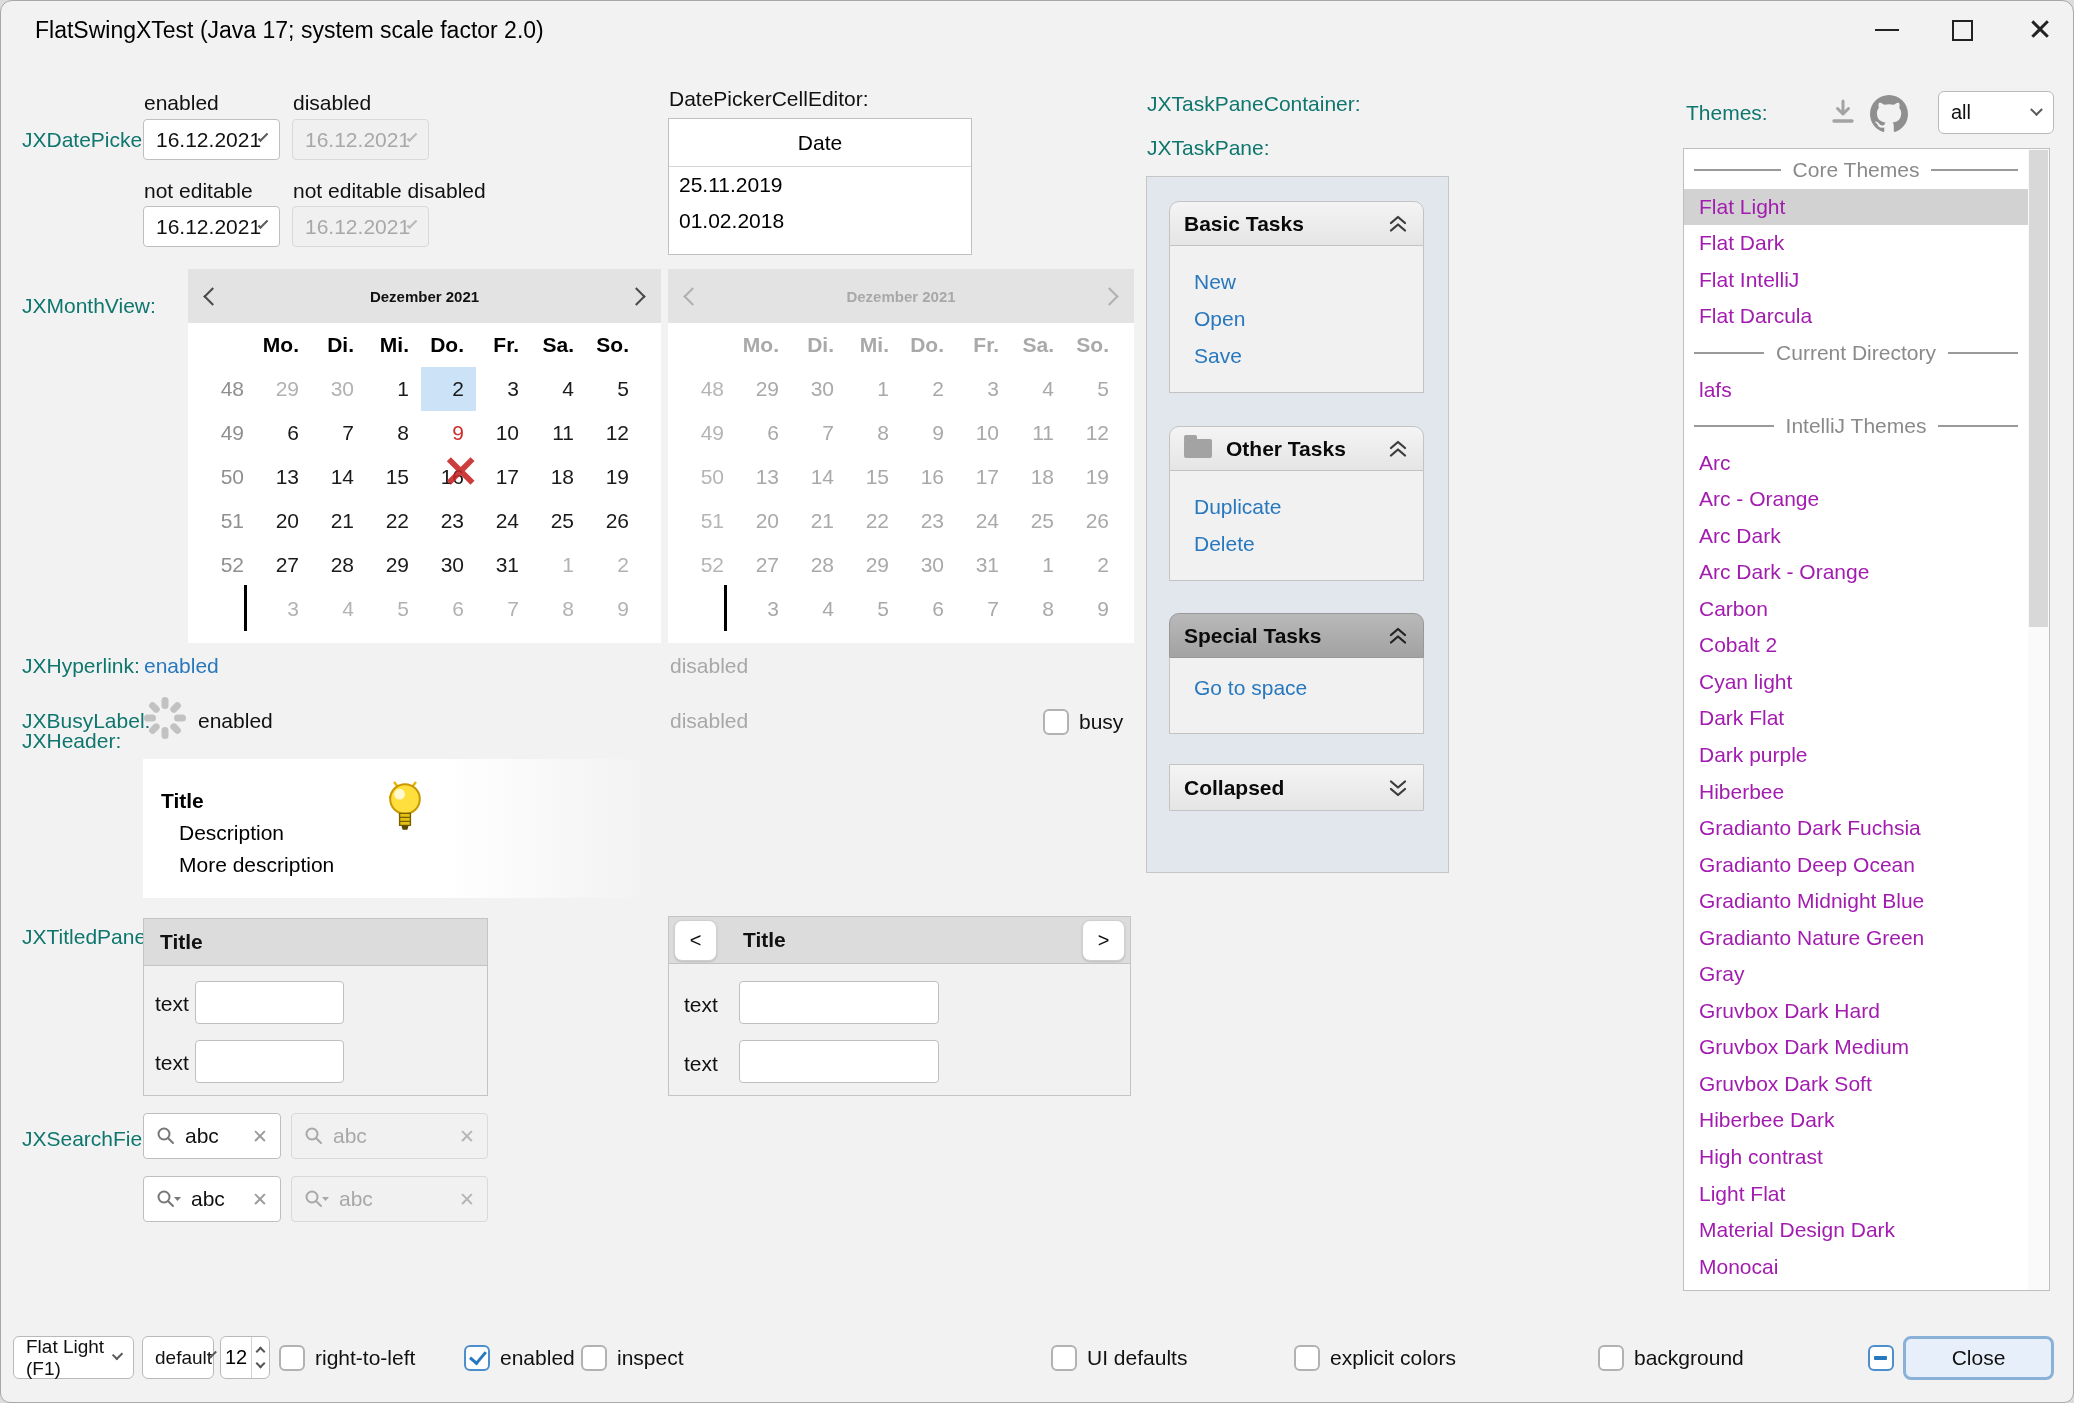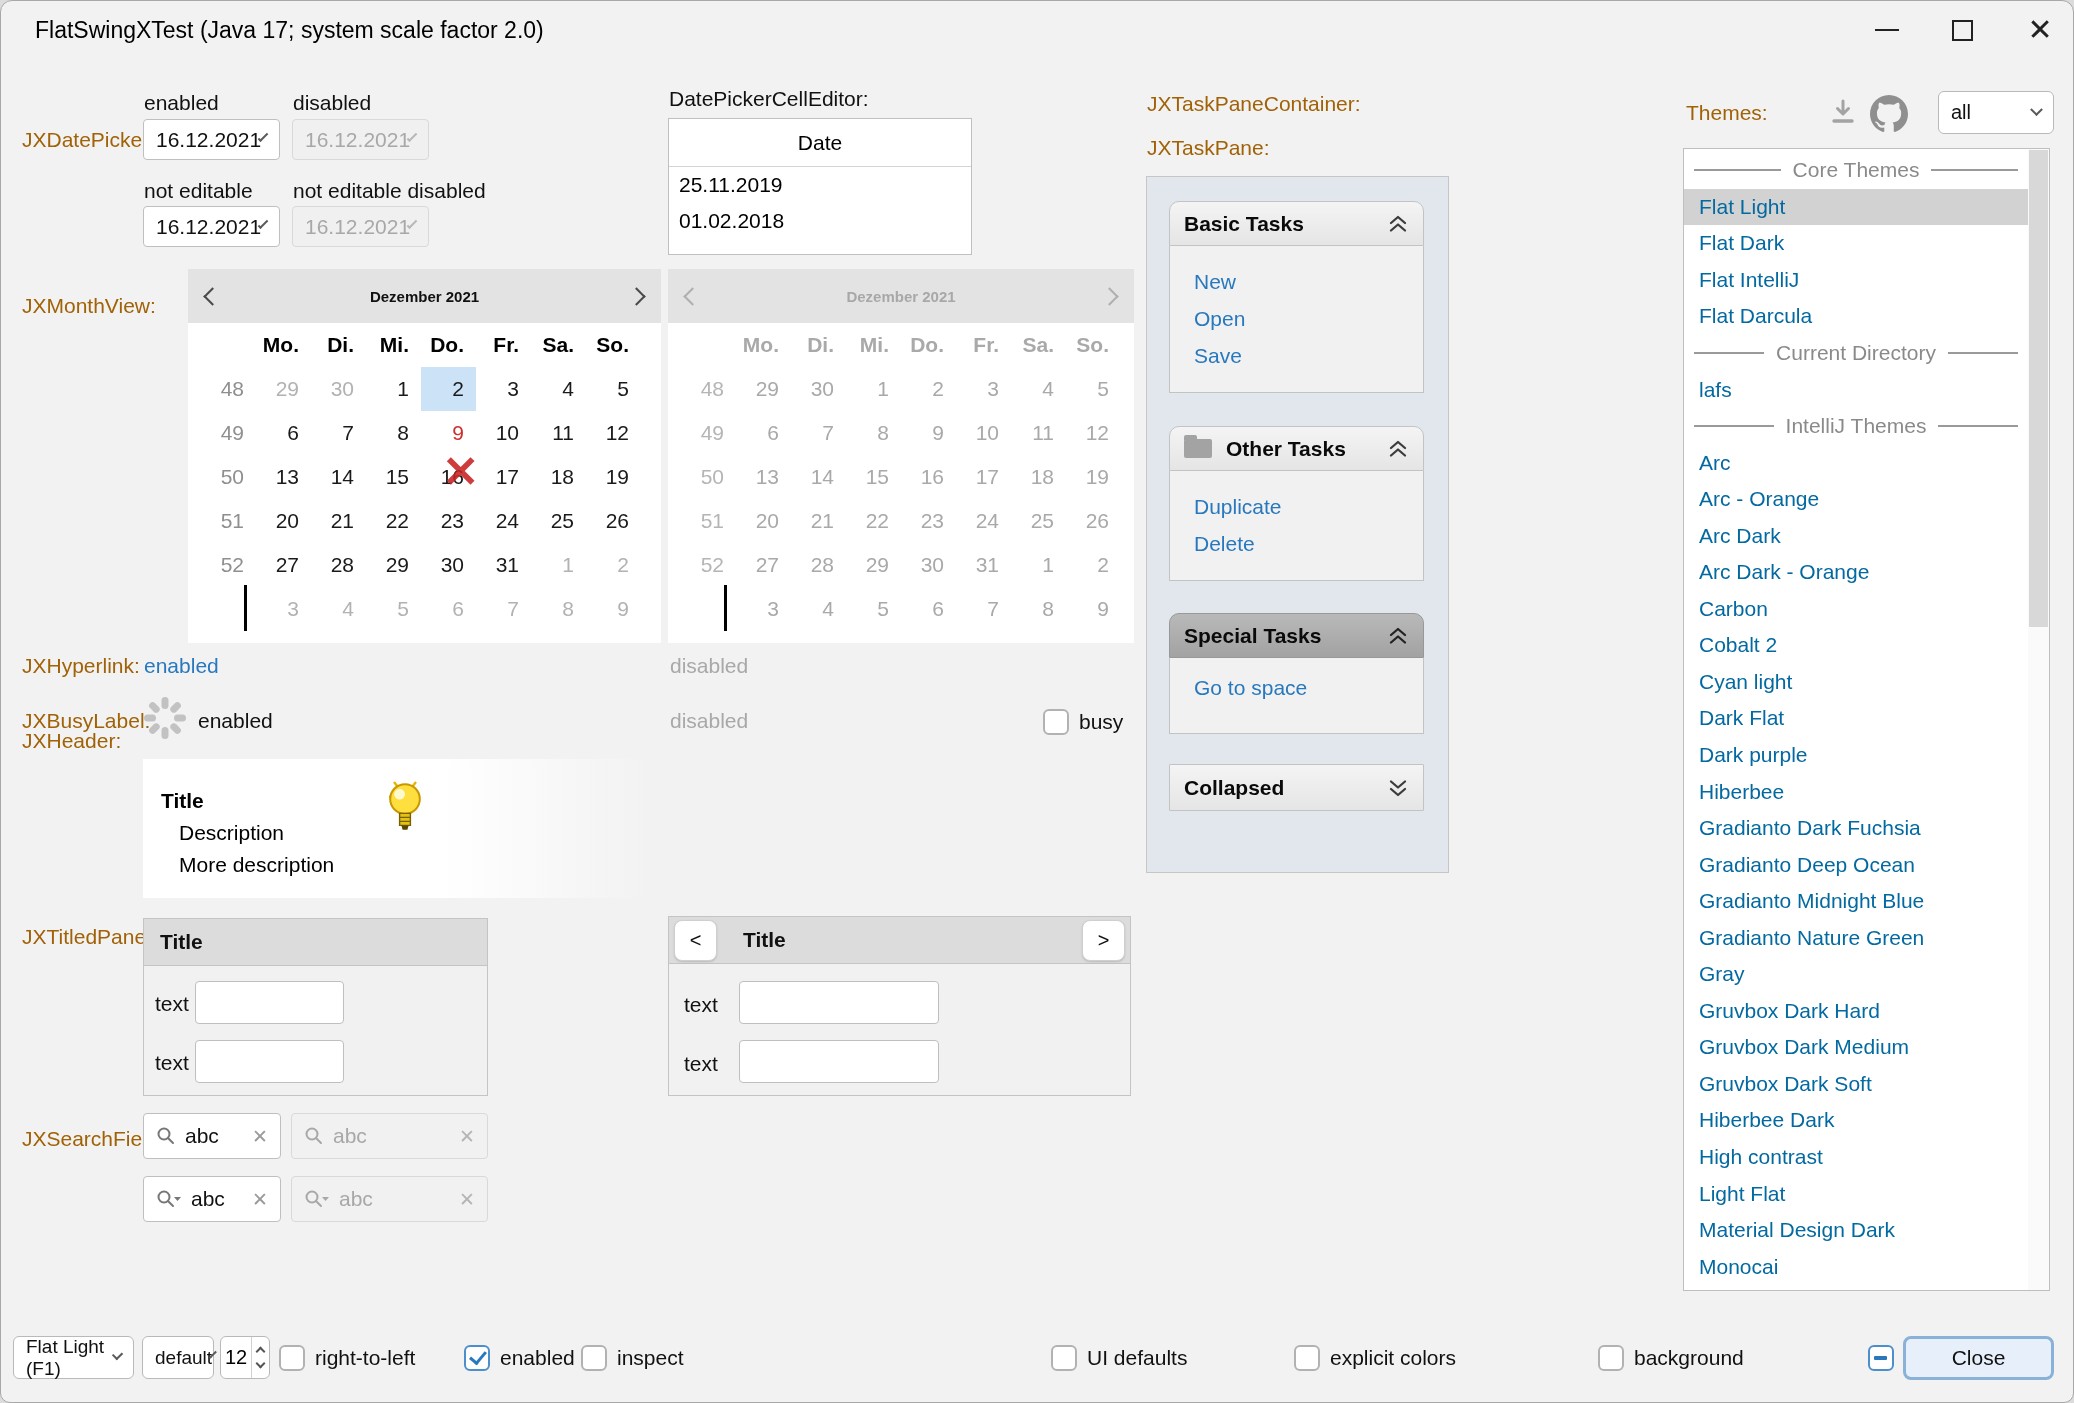--- a/index.html
+++ b/index.html
@@ -8,21 +8,21 @@
     width:2074px; height:1403px; position:relative;
     font-family:"Liberation Sans", sans-serif;
     background:#dcdcdc;
   }
   #win {
     position:absolute; inset:0; background:#f2f2f2;
     border:1px solid #a8a8a8; border-radius:12px 12px 10px 10px;
     overflow:hidden;
   }
   .a { position:absolute; }
-  .lbl { font-size:21px; color:#a16207; white-space:nowrap;text-align:center; }
+  .lbl { font-size:21px; color:#0f766e; white-space:nowrap;text-align:center; }
   .cap { font-size:21px; color:#111; white-space:nowrap; }
   .dim { color:#a8a8a8; }
 
   
   #titlebar { left:4px; top:0; width:2074px; height:60px; }
   #title { left:30px; top:16px; font-size:23px; color:#000; }
   .winbtn { top:0; height:58px; width:72px; display:flex; align-items:center; justify-content:center; }
   .glyph-min { width:24px; height:2px; background:#222; }
   .glyph-max { width:21px; height:21px; border:2px solid #222; }
   .glyph-close { font-size:30px; font-weight:300; color:#222; line-height:1; }
@@ -111,21 +111,21 @@
   .folder::before { content:""; position:absolute; left:0; top:-4px; width:13px; height:5px;
                     background:#a3a3a3; border-radius:2px 2px 0 0; }
 
   
   #theme-combo { left:1937px; top:90px; width:116px; height:43px; }
   .combo { background:#fff; border:1px solid #b9b9b9; border-radius:6px; display:flex;
            align-items:center; padding:0 12px; font-size:20px; color:#111; }
   .combo .cdown { margin-left:auto; width:9px; height:9px; border-width:2.2px; }
   #theme-list { left:1682px; top:147px; width:367px; height:1143px; background:#fff; border:1px solid #bfbfbf; padding-top:3px; overflow:hidden; }
   .th-row { height:36.55px; display:flex; align-items:center; }
-  .th-item { padding-left:15px; font-size:21px; color:#0369a1; width:344px; }
+  .th-item { padding-left:15px; font-size:21px; color:#a21caf; width:344px; }
   .th-item.selz { background:#d2d2d2; }
   .th-sep { color:#8a8a8a; font-size:21px; gap:12px; padding:0 10px; width:344px; }
   .th-sep::before, .th-sep::after { content:""; height:2px; background:#9a9a9a; flex:1; }
   #th-sbtrack { left:2027px; top:148px; width:21px; height:1141px; background:#fafafa; }
   #th-sbthumb { left:2028px; top:149px; width:19px; height:477px; background:#d8d8d8; }
 
   
   .cb { width:26px; height:26px; background:#fff; border:2px solid #b2b2b2; border-radius:6px; position:relative; flex:none; }
   .cb.checked, .cb.indet { border-color:#4d8fcc; }
   .cb.checked::after { content:""; position:absolute; left:7px; top:1px; width:7px; height:13px;

